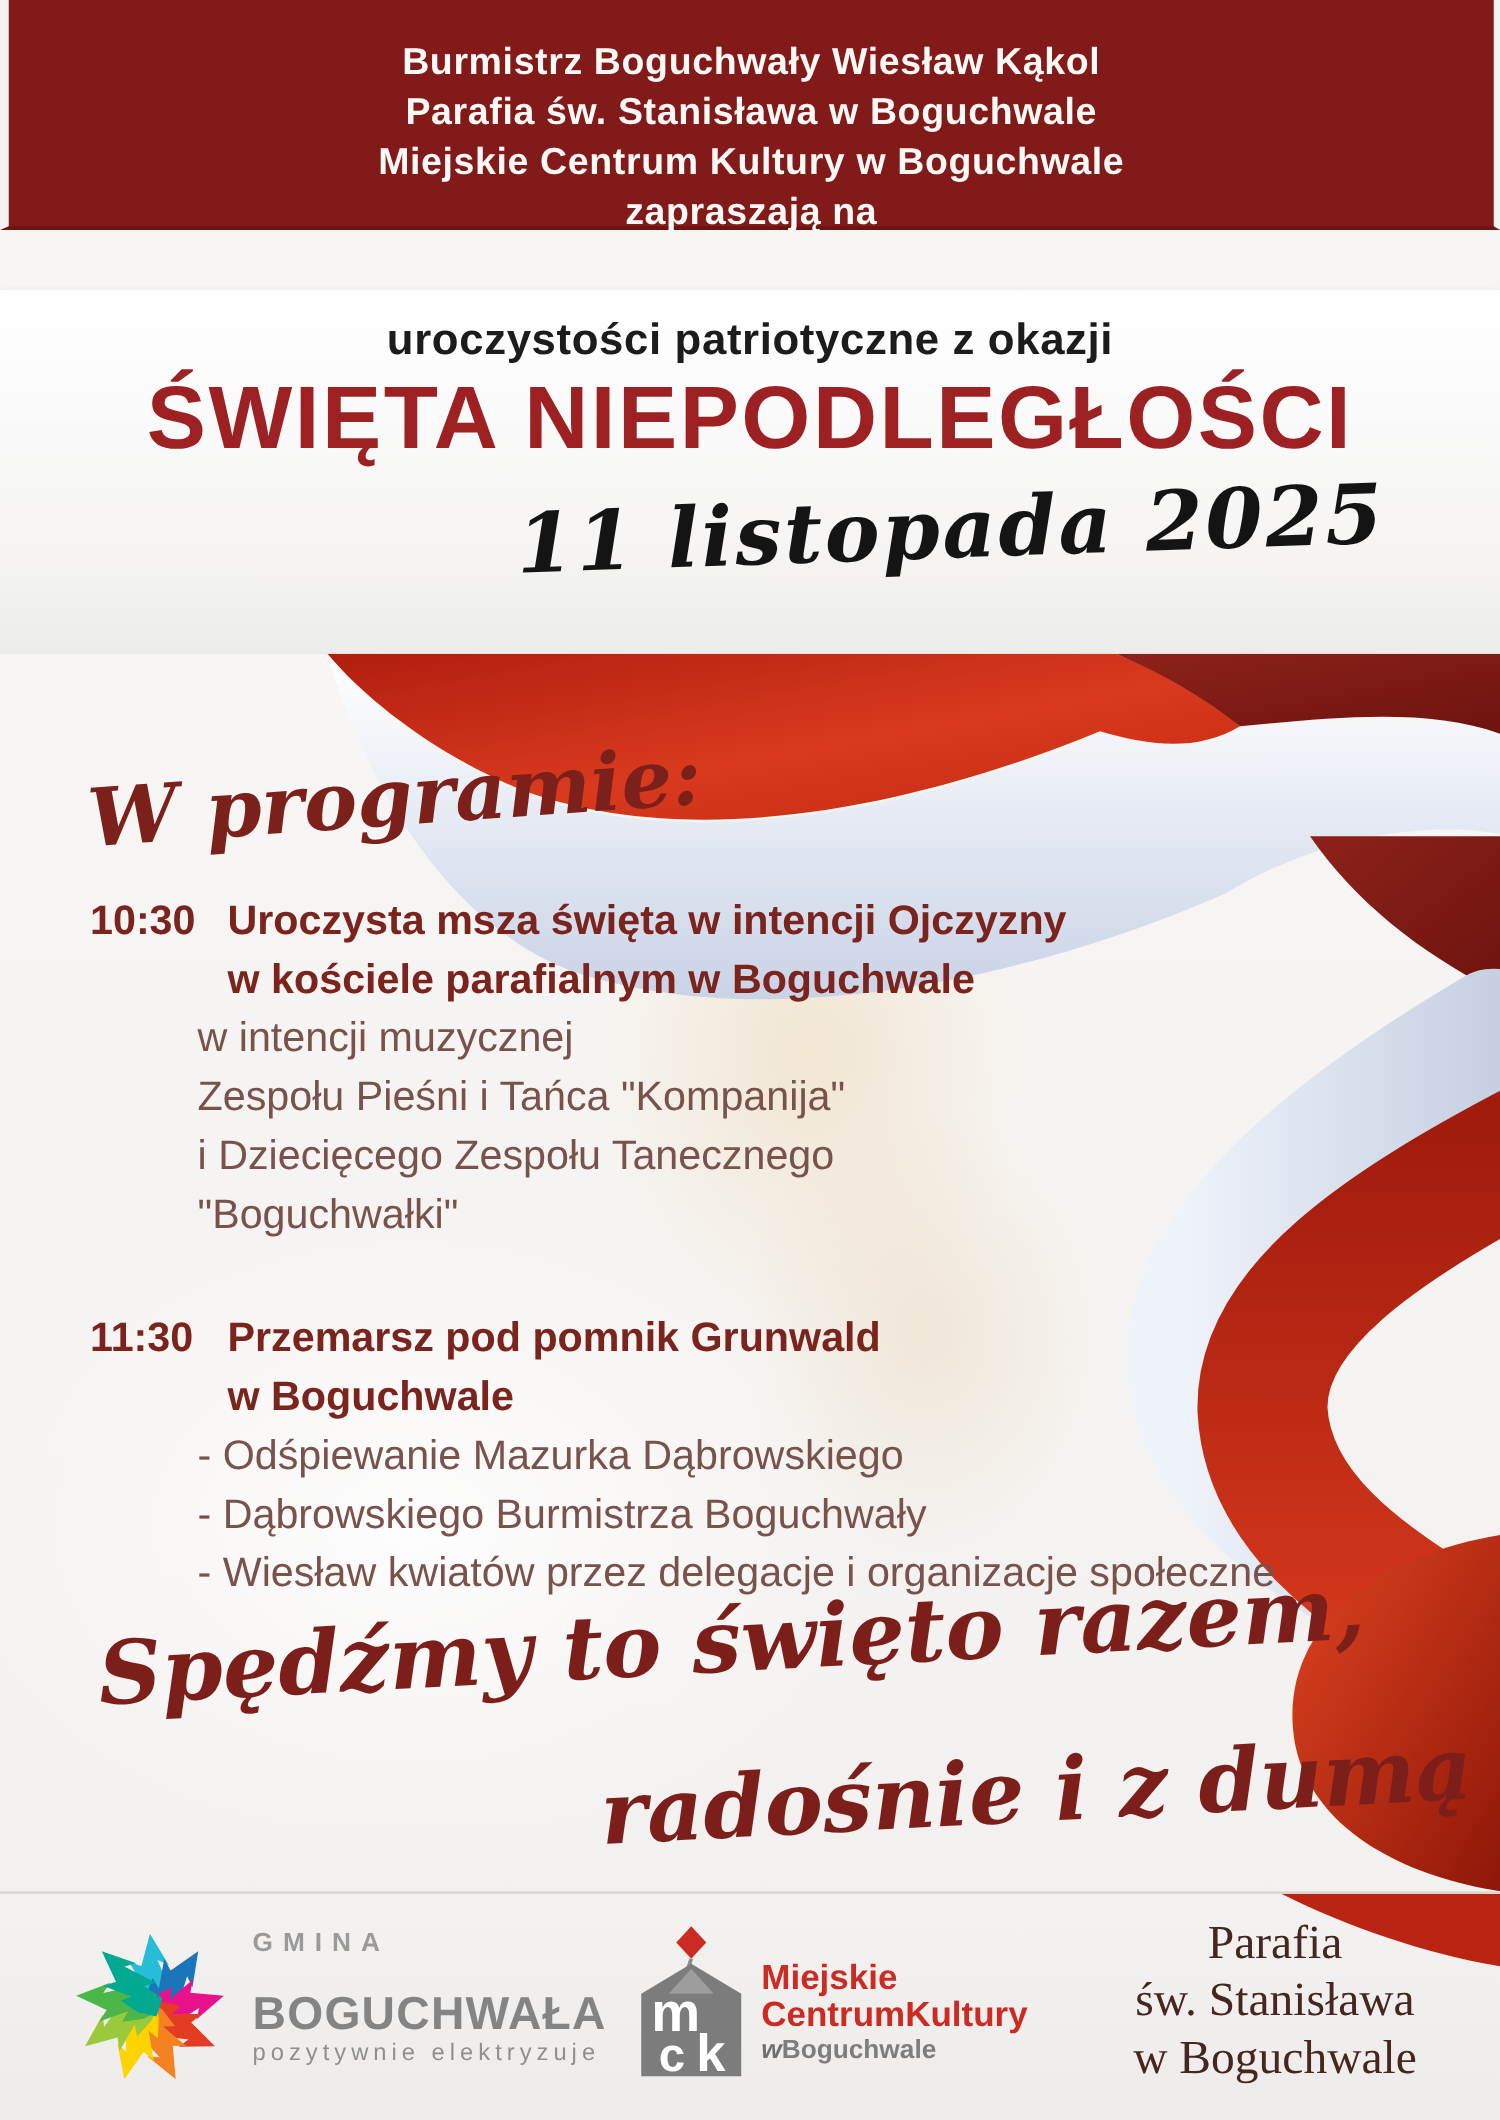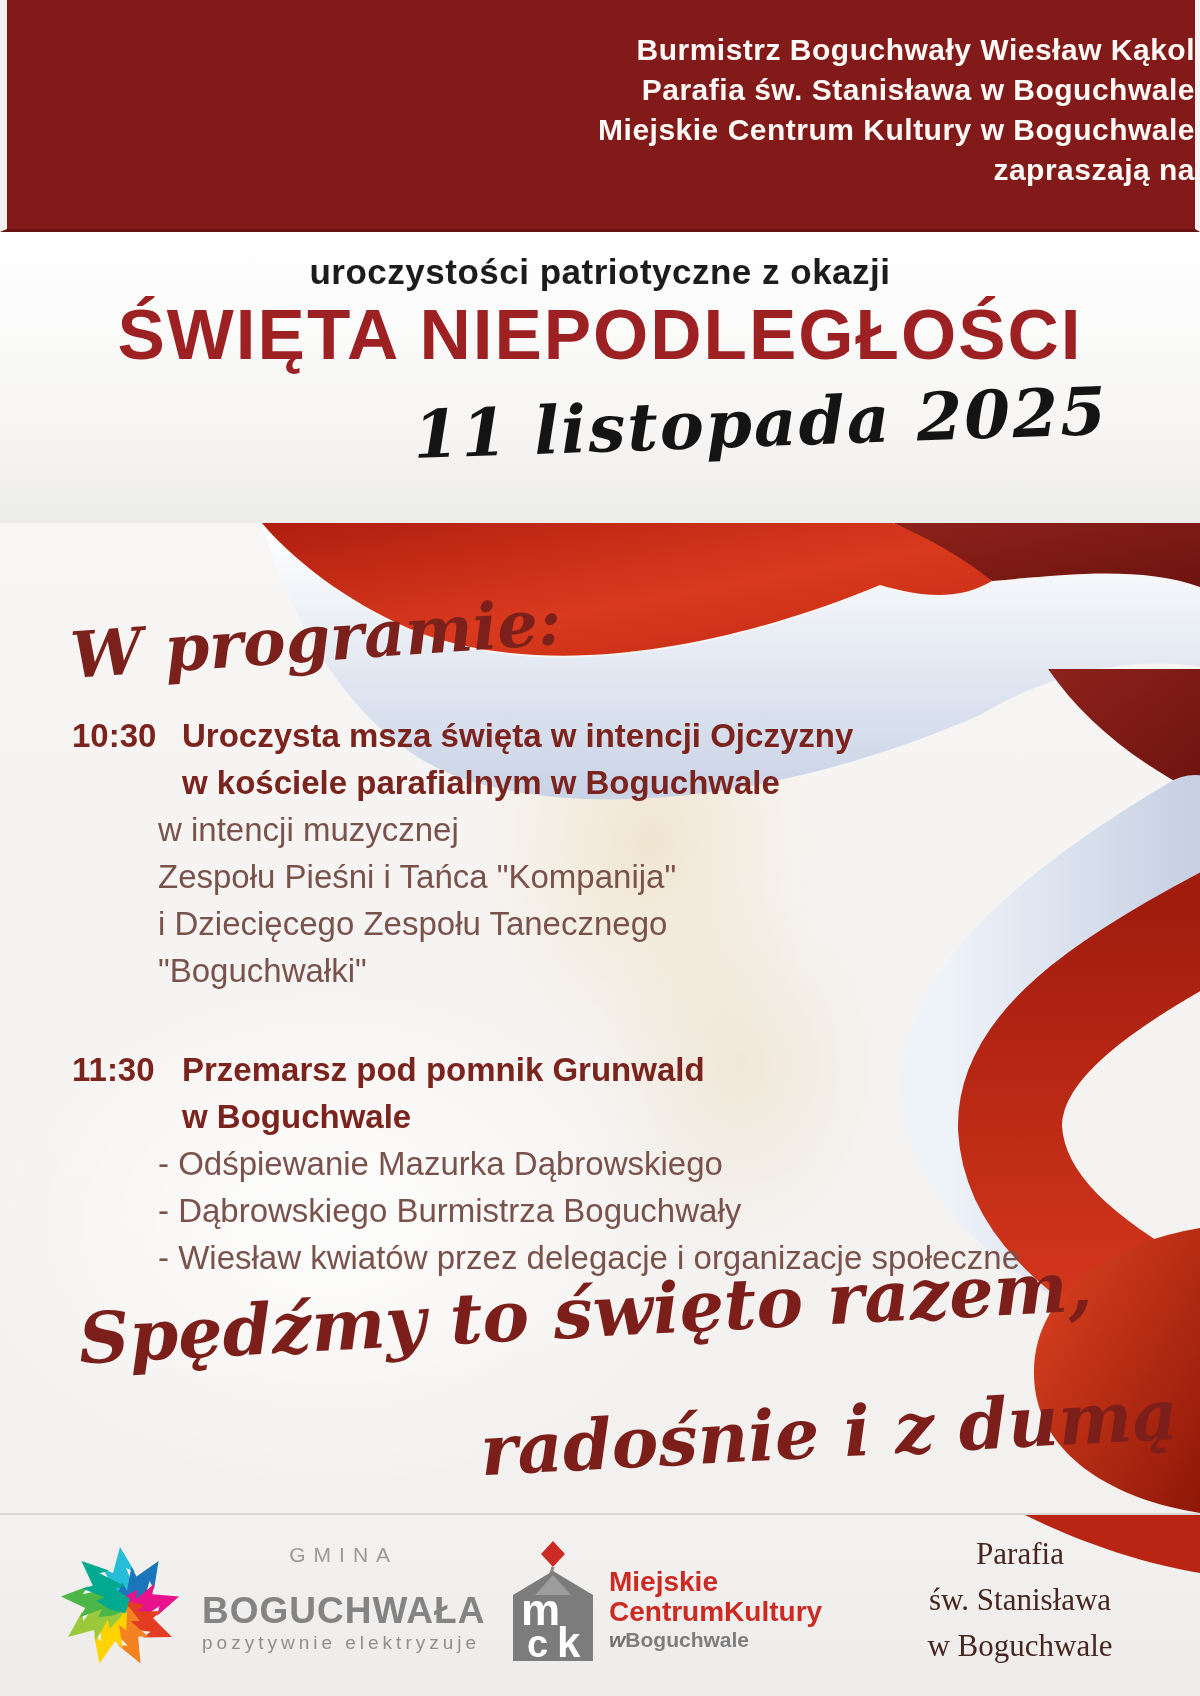--- a/index.html
+++ b/index.html
@@ -1,23 +1,23 @@
 <!DOCTYPE html>
 <html><head>
 <meta charset="utf-8">
 <style>
   html,body{margin:0;padding:0;background:#444;}
   #poster{position:relative;width:1200px;height:1696px;overflow:hidden;
     font-family:"Liberation Sans",sans-serif;background:#f7f5f3;margin:0 auto;}
 
   
-  #header{position:absolute;left:0;top:0;width:1200px;height:232px;
+  #header{position:absolute;left:0;top:0;width:1200px;height:184px;
     background:#811a18;border-bottom:3px solid #6b1411;
     box-sizing:border-box;border-left:7px solid #f5f3f1;border-right:5px solid #f5f3f1;
-    display:flex;flex-direction:column;align-items:flex-end;justify-content:flex-start;
+    display:flex;flex-direction:column;align-items:center;justify-content:flex-start;
     padding-top:30px;}
   .hline{color:#fdf9f6;font-weight:bold;font-size:30px;line-height:40px;
     letter-spacing:.5px;text-align:center;}
 
   
   #band{position:absolute;left:0;top:232px;width:1200px;height:291px;
     background:linear-gradient(#ffffff,#f6f5f4 70%,#ececeb);
     border-bottom:2px solid #cfccc9;box-shadow:0 4px 8px rgba(0,0,0,.18);}
   #subtitle{position:absolute;left:0;top:20px;width:100%;text-align:center;
     font-size:35px;font-weight:bold;color:#1d1c1c;letter-spacing:.5px;}
@@ -57,33 +57,33 @@
     font-size:70px;color:#7c1f1a;transform:rotate(-3deg);white-space:nowrap;}
 
   
   #footer{position:absolute;left:0;top:1513px;width:1200px;height:183px;
     background:linear-gradient(#f4f2f0,#eeecea);border-top:2px solid #d9d6d3;}
   #footer-wedge{position:absolute;right:0;top:0;}
 
   #gmina{position:absolute;left:56px;top:14px;width:400px;height:156px;}
   #gmina-burst{position:absolute;left:0;top:8px;}
   #gmina-text{position:absolute;left:146px;top:14px;}
-  #gmina-top{font-size:21px;letter-spacing:8px;color:#9a9a9a;font-weight:normal;text-align:center;}
+  #gmina-top{font-size:21px;letter-spacing:8px;color:#9a9a9a;font-weight:bold;}
   #gmina-name{font-size:37px;font-weight:bold;color:#848484;letter-spacing:1px;margin-top:23px;}
   #gmina-tag{font-size:19px;letter-spacing:4px;color:#8f8f8f;}
 
   #mck{position:absolute;left:505px;top:16px;width:350px;height:156px;}
   #mck-icon{position:absolute;left:0;top:2px;}
   #mck-text{position:absolute;left:104px;top:36px;width:246px;}
   .mck-red{font-size:28px;font-weight:bold;color:#cc2b24;line-height:30px;}
   #mck-gray{font-size:21px;font-weight:bold;color:#7d7d7d;line-height:26px;}
   #mck-gray .w-it{font-style:italic;color:#6f6f6f;}
 
   #parafia{position:absolute;left:860px;top:16px;width:320px;text-align:center;
-    font-family:"Liberation Serif",serif;font-size:31px;color:#46261f;line-height:46px;}
+    font-family:"Liberation Serif",serif;font-size:38px;color:#46261f;line-height:46px;}
 </style>
 </head>
 <body>
 
 <div id="poster">
 
   <div id="header">
     <div class="hline">Burmistrz Boguchwały Wiesław Kąkol</div>
     <div class="hline">Parafia św. Stanisława w Boguchwale</div>
     <div class="hline">Miejskie Centrum Kultury w Boguchwale</div>

